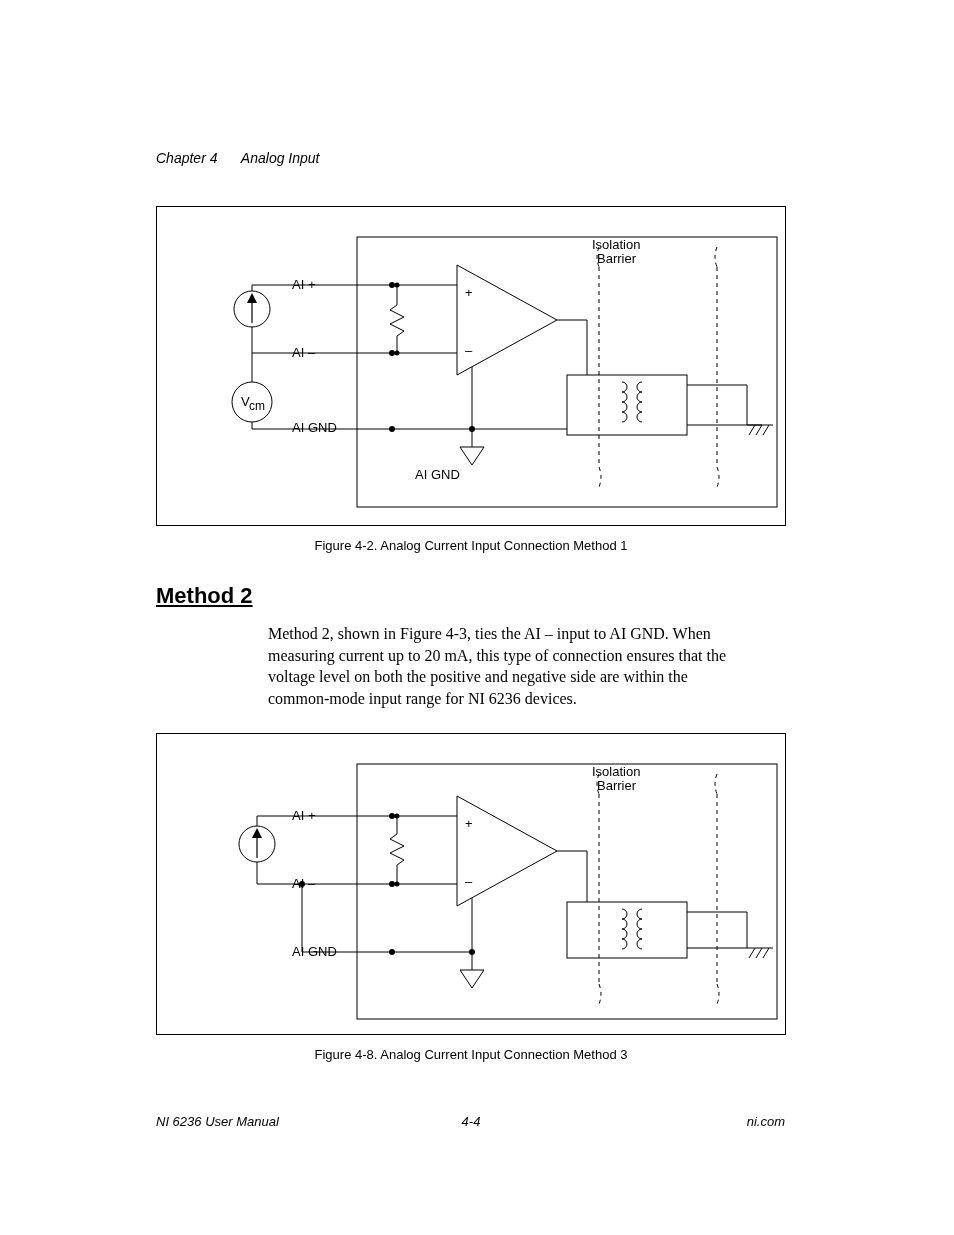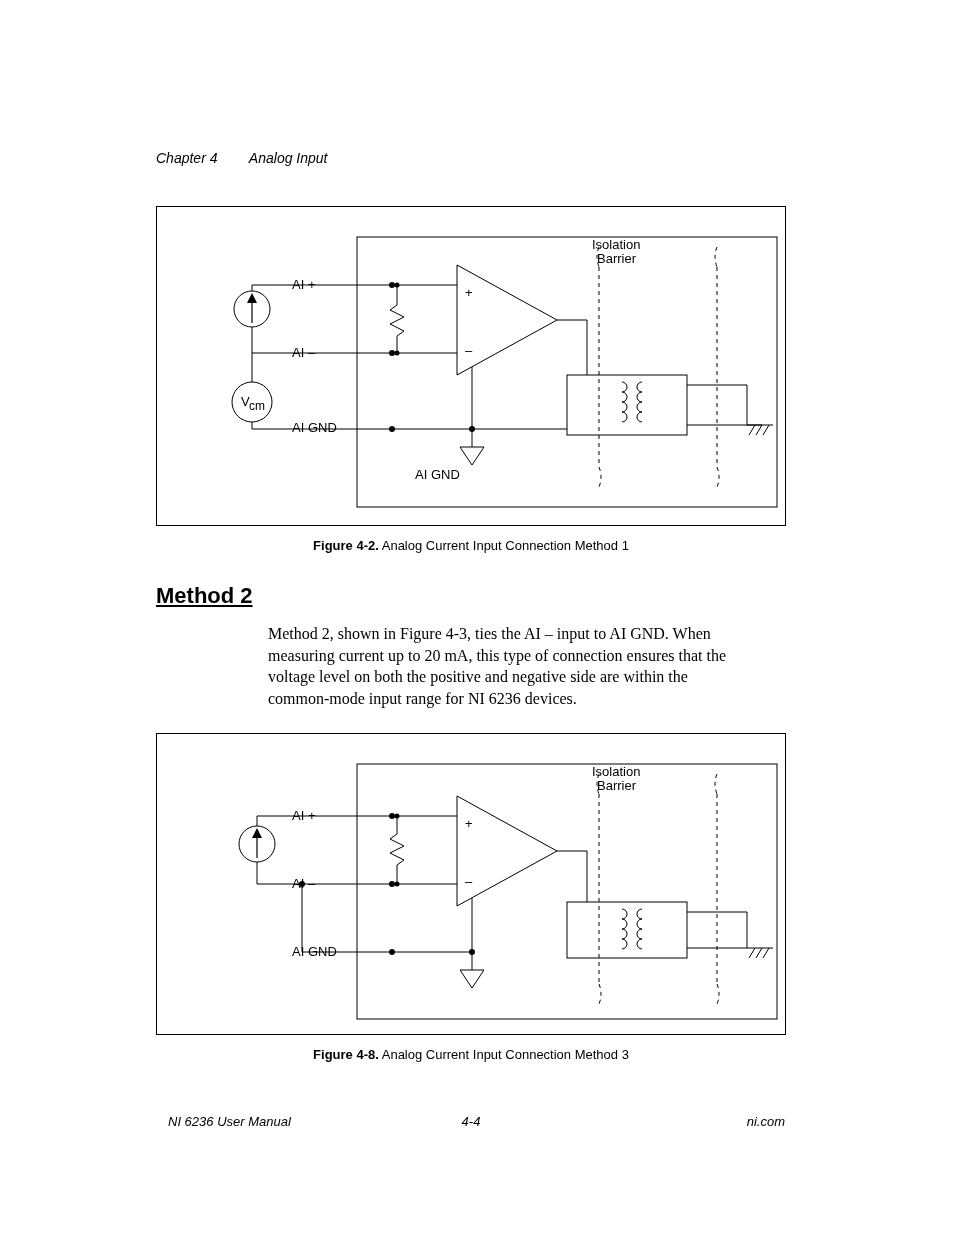--- a/index.html
+++ b/index.html
@@ -18,41 +18,41 @@
     top: 150px;
     width: 630px;
   }
   .runhead {
     font-style: italic;
     font-size: 14px;
     font-family: Arial, Helvetica, sans-serif;
     margin-bottom: 40px;
   }
   .runhead .chap {
-    margin-right: 28px;
+    margin-right: 20px;
   }
   .figure-box {
     border: 1px solid #000;
     width: 628px;
     height: 318px;
     position: relative;
     margin-bottom: 12px;
   }
   .figure-box svg {
     position: absolute;
     left: 0; top: 0;
   }
   .fig-caption {
     text-align: center;
     font-family: Arial, Helvetica, sans-serif;
     font-size: 13px;
     margin-bottom: 30px;
   }
   .fig-caption .bold {
-    font-weight: bold;
+    font-weight: normal;
   }
   .section-h {
     font-family: Arial, Helvetica, sans-serif;
     font-weight: bold;
     font-size: 22px;
     margin: 6px 0 14px 0;
     text-decoration: underline;
   }
   .bodytext {
     margin-left: 112px;
@@ -64,21 +64,21 @@
   }
   .footer {
     position: absolute;
     left: 156px;
     top: 1114px;
     width: 630px;
     font-style: italic;
     font-family: Arial, Helvetica, sans-serif;
     font-size: 13px;
   }
-  .footer .left { position: absolute; left: 12px; }
+  .footer .left { position: absolute; left: 0; }
   .footer .mid  { position: absolute; left: 50%; transform: translateX(-50%); text-align: right; }
   .footer .right{ position: absolute; right: 1px; }
   .svg-label {
     font-family: Arial, Helvetica, sans-serif;
     font-size: 13px;
   }
   .svg-label-sm {
     font-family: Arial, Helvetica, sans-serif;
     font-size: 12px;
   }

